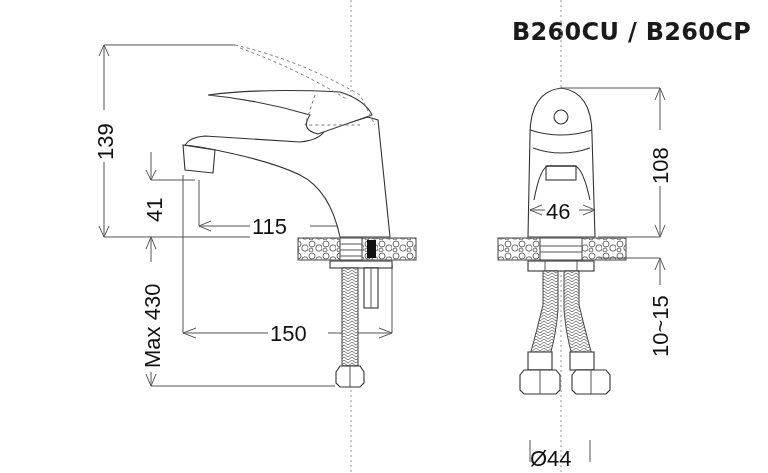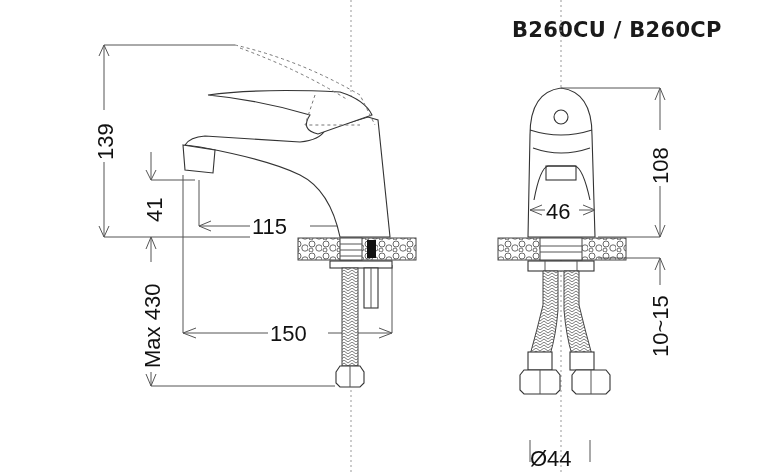--- a/index.html
+++ b/index.html
@@ -1,18 +1,18 @@
 <!DOCTYPE html>
 <html><head>
 <meta charset="utf-8">
 <style>
   html, body { margin: 0; padding: 0; background: #ffffff; }
   body { width: 768px; height: 473px; overflow: hidden; position: relative; font-family: "Liberation Sans", sans-serif; }
   #drawing { position: absolute; left: 0; top: 0; width: 768px; height: 473px; }
-  .title { position: absolute; left: 512px; top: 18px; font-family: "DejaVu Sans", sans-serif; font-size: 21px; font-weight: bold; color: #1a1a1a; letter-spacing: 0.3px; white-space: nowrap; }
+  .title { position: absolute; left: 512px; top: 18px; font-family: "DejaVu Sans", sans-serif; font-size: 24px; font-weight: bold; color: #1a1a1a; letter-spacing: 0.3px; white-space: nowrap; }
   .dim { font-family: "Liberation Sans", sans-serif; font-size: 22px; fill: #111; }
   .ln { stroke: #555; stroke-width: 1; fill: none; }
   .obj { stroke: #333; stroke-width: 1.1; fill: #fff; }
   .objn { stroke: #333; stroke-width: 1.1; fill: none; }
   .dash { stroke: #777; stroke-width: 1; stroke-dasharray: 3 3; fill: none; }
   .center { stroke: #999; stroke-width: 1; stroke-dasharray: 2 3; fill: none; }
 </style>
 </head>
 <body>
 

